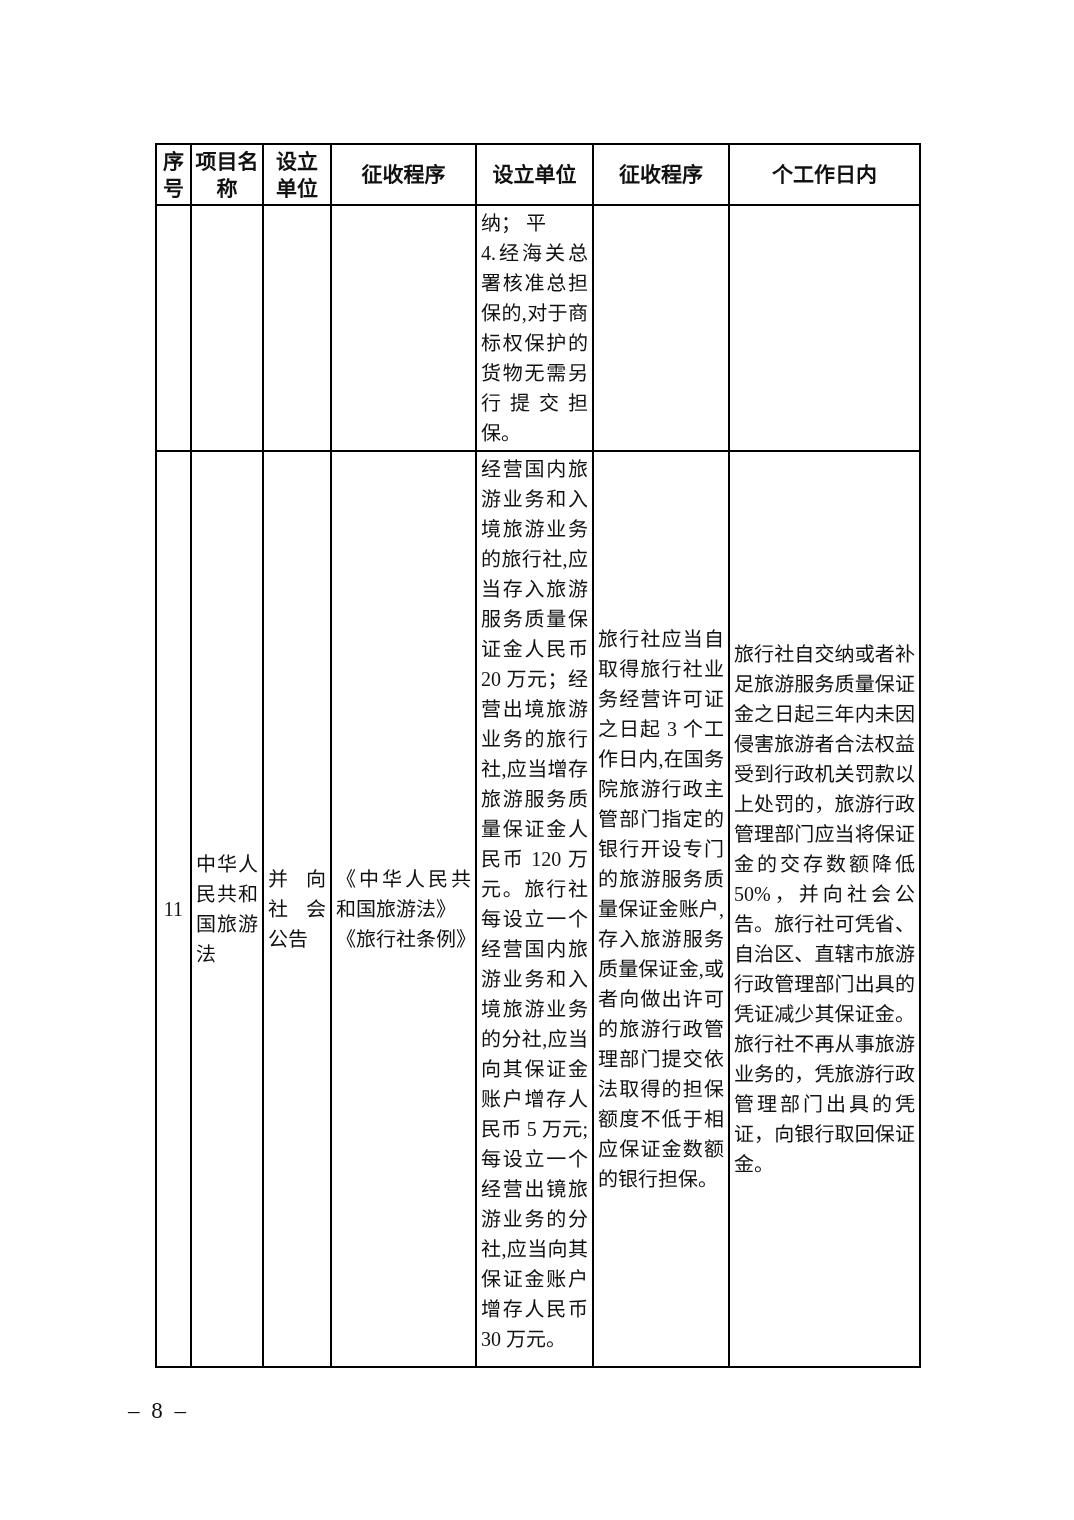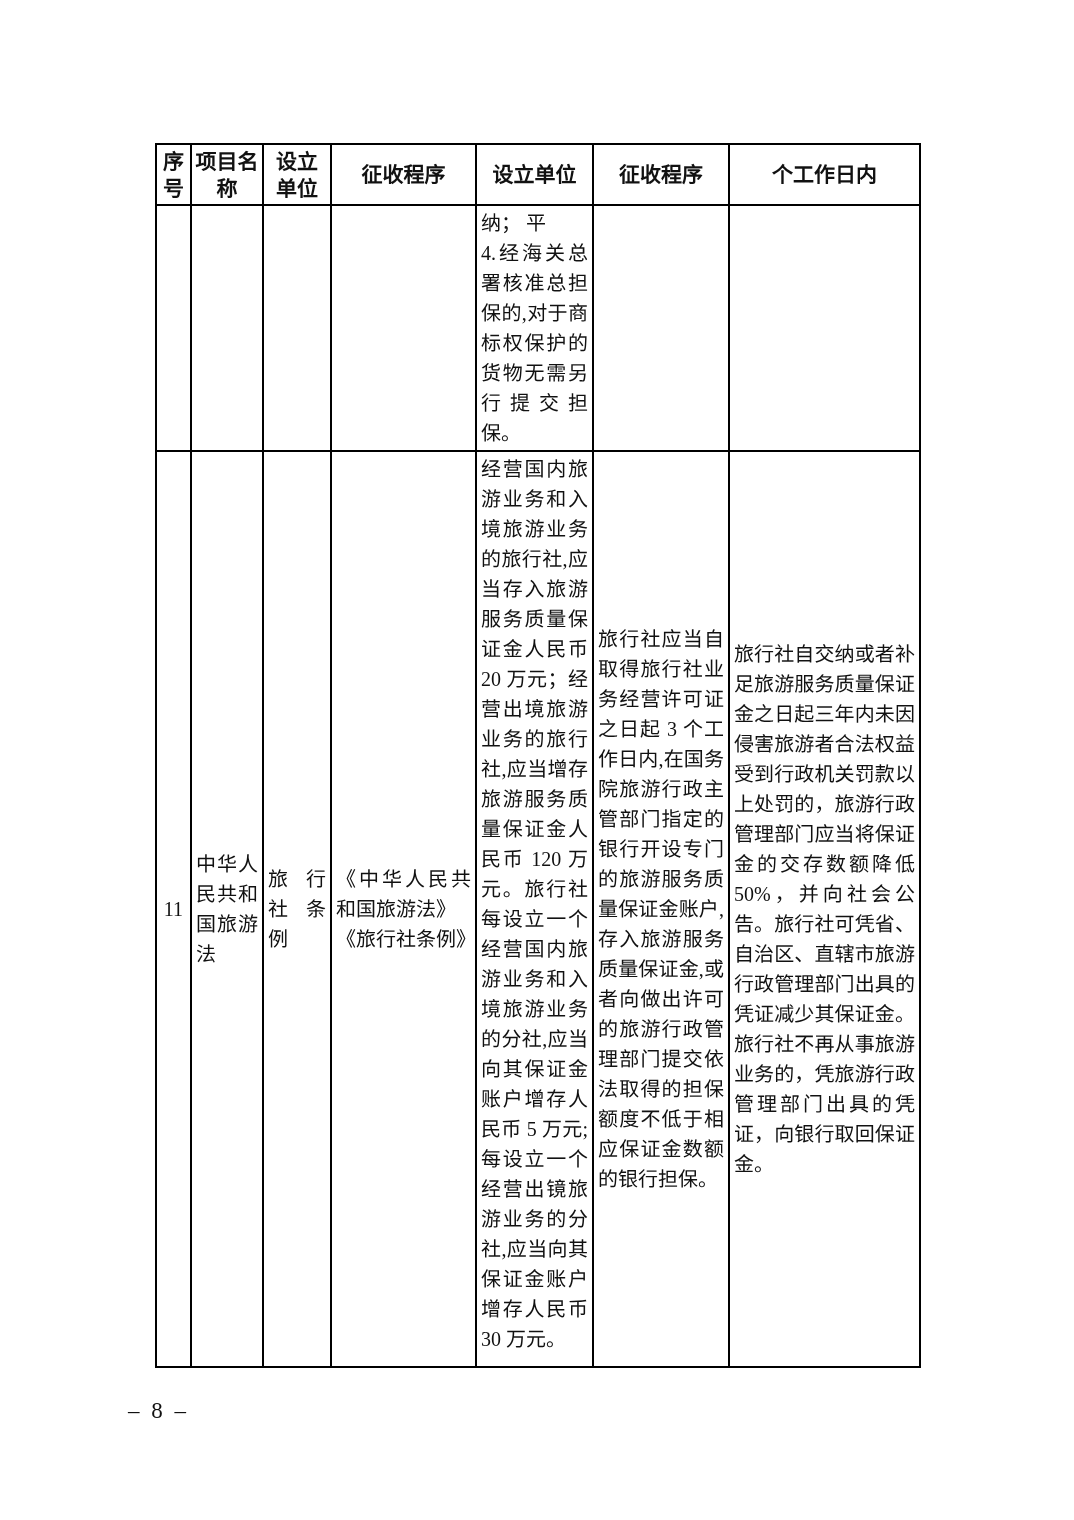--- a/index.html
+++ b/index.html
@@ -94,21 +94,21 @@
         <td class="cell"></td>
         <td class="cell"></td>
         <td class="cell v-top">纳； 平
 4.经海关总署核准总担保的,对于商标权保护的货物无需另行提交担保。</td>
         <td class="cell"></td>
         <td class="cell"></td>
       </tr>
       <tr class="row-main">
         <td class="cell v-mid t-center">11</td>
         <td class="cell v-mid">中华人民共和国旅游法</td>
-        <td class="cell v-mid">旅行社条例</td>
+        <td class="cell v-mid">并向社会公告</td>
         <td class="cell v-mid t-left">《中华人民共和国旅游法》
 《旅行社条例》</td>
         <td class="cell v-top">经营国内旅游业务和入境旅游业务的旅行社,应当存入旅游服务质量保证金人民币 20 万元；经营出境旅游业务的旅行社,应当增存旅游服务质量保证金人民币 120 万元。旅行社每设立一个经营国内旅游业务和入境旅游业务的分社,应当向其保证金账户增存人民币 5 万元;每设立一个经营出镜旅游业务的分社,应当向其保证金账户增存人民币 30 万元。</td>
         <td class="cell v-mid">旅行社应当自取得旅行社业务经营许可证之日起 3 个工作日内,在国务院旅游行政主管部门指定的银行开设专门的旅游服务质量保证金账户,存入旅游服务质量保证金,或者向做出许可的旅游行政管理部门提交依法取得的担保额度不低于相应保证金数额的银行担保。</td>
         <td class="cell v-mid">旅行社自交纳或者补足旅游服务质量保证金之日起三年内未因侵害旅游者合法权益受到行政机关罚款以上处罚的，旅游行政管理部门应当将保证金的交存数额降低 50%，并向社会公告。旅行社可凭省、自治区、直辖市旅游行政管理部门出具的凭证减少其保证金。旅行社不再从事旅游业务的，凭旅游行政管理部门出具的凭证，向银行取回保证金。</td>
       </tr>
     </tbody>
   </table>
 
   <div class="page-number">– 8 –</div>

